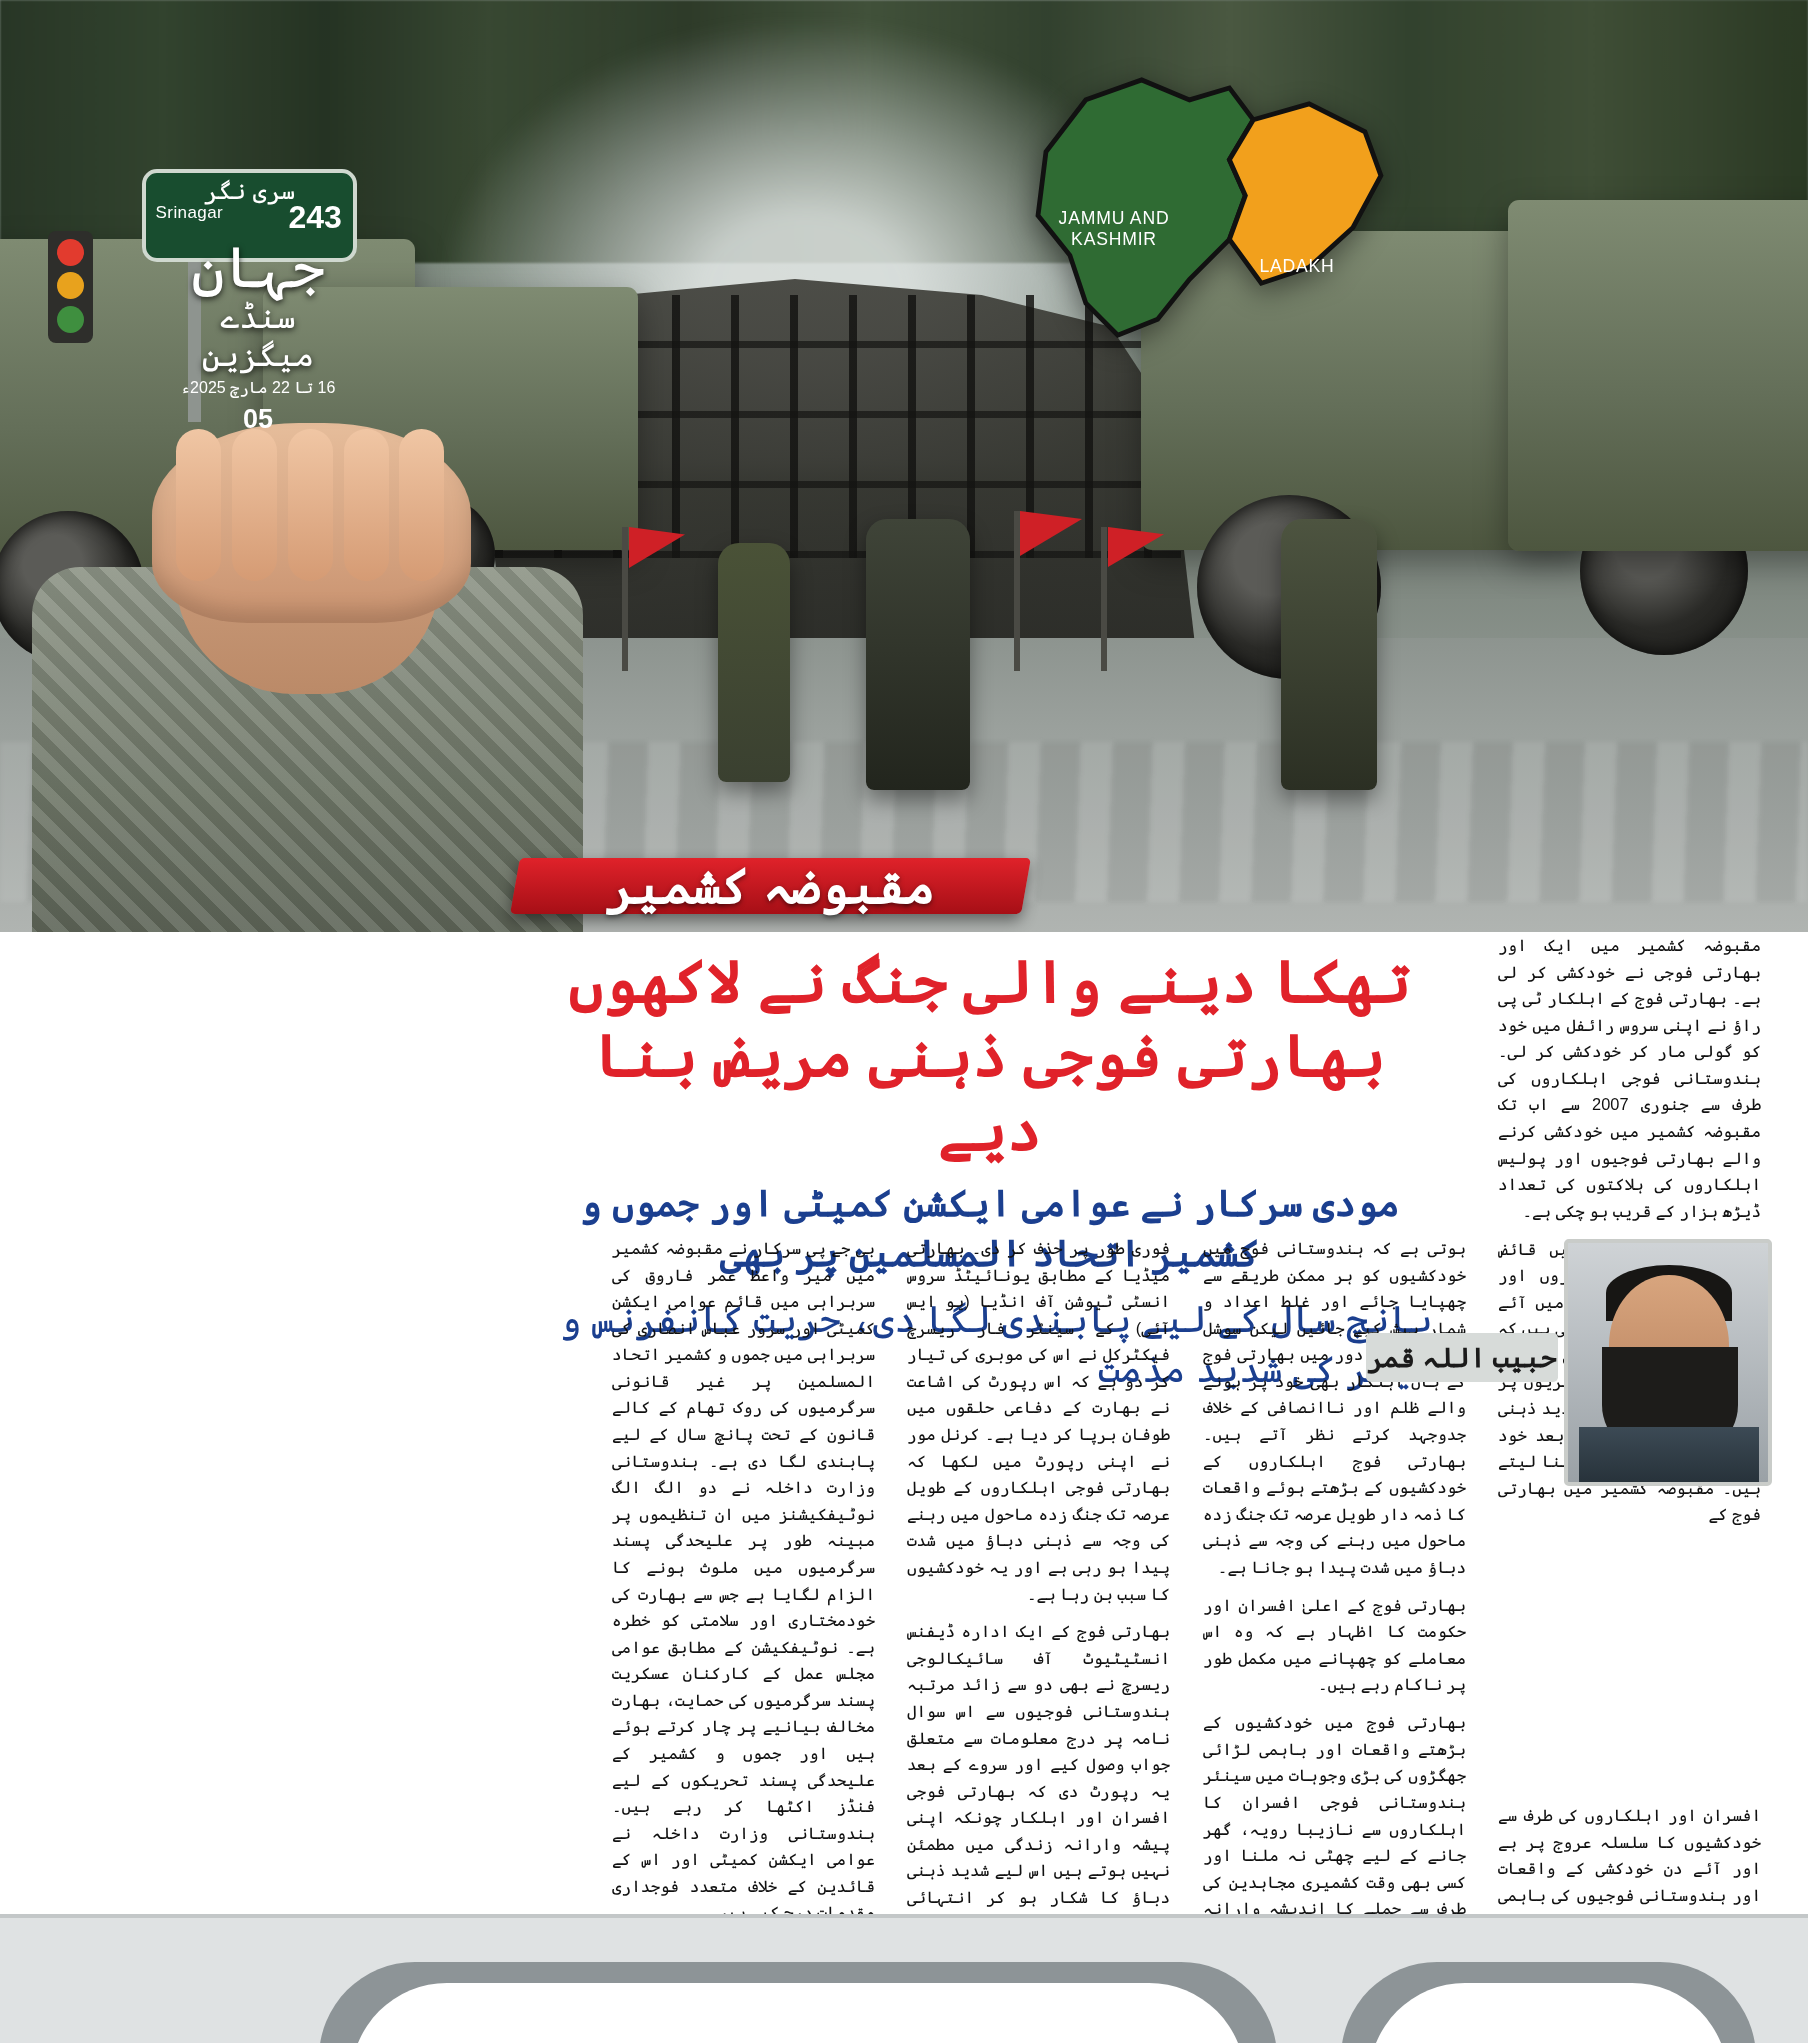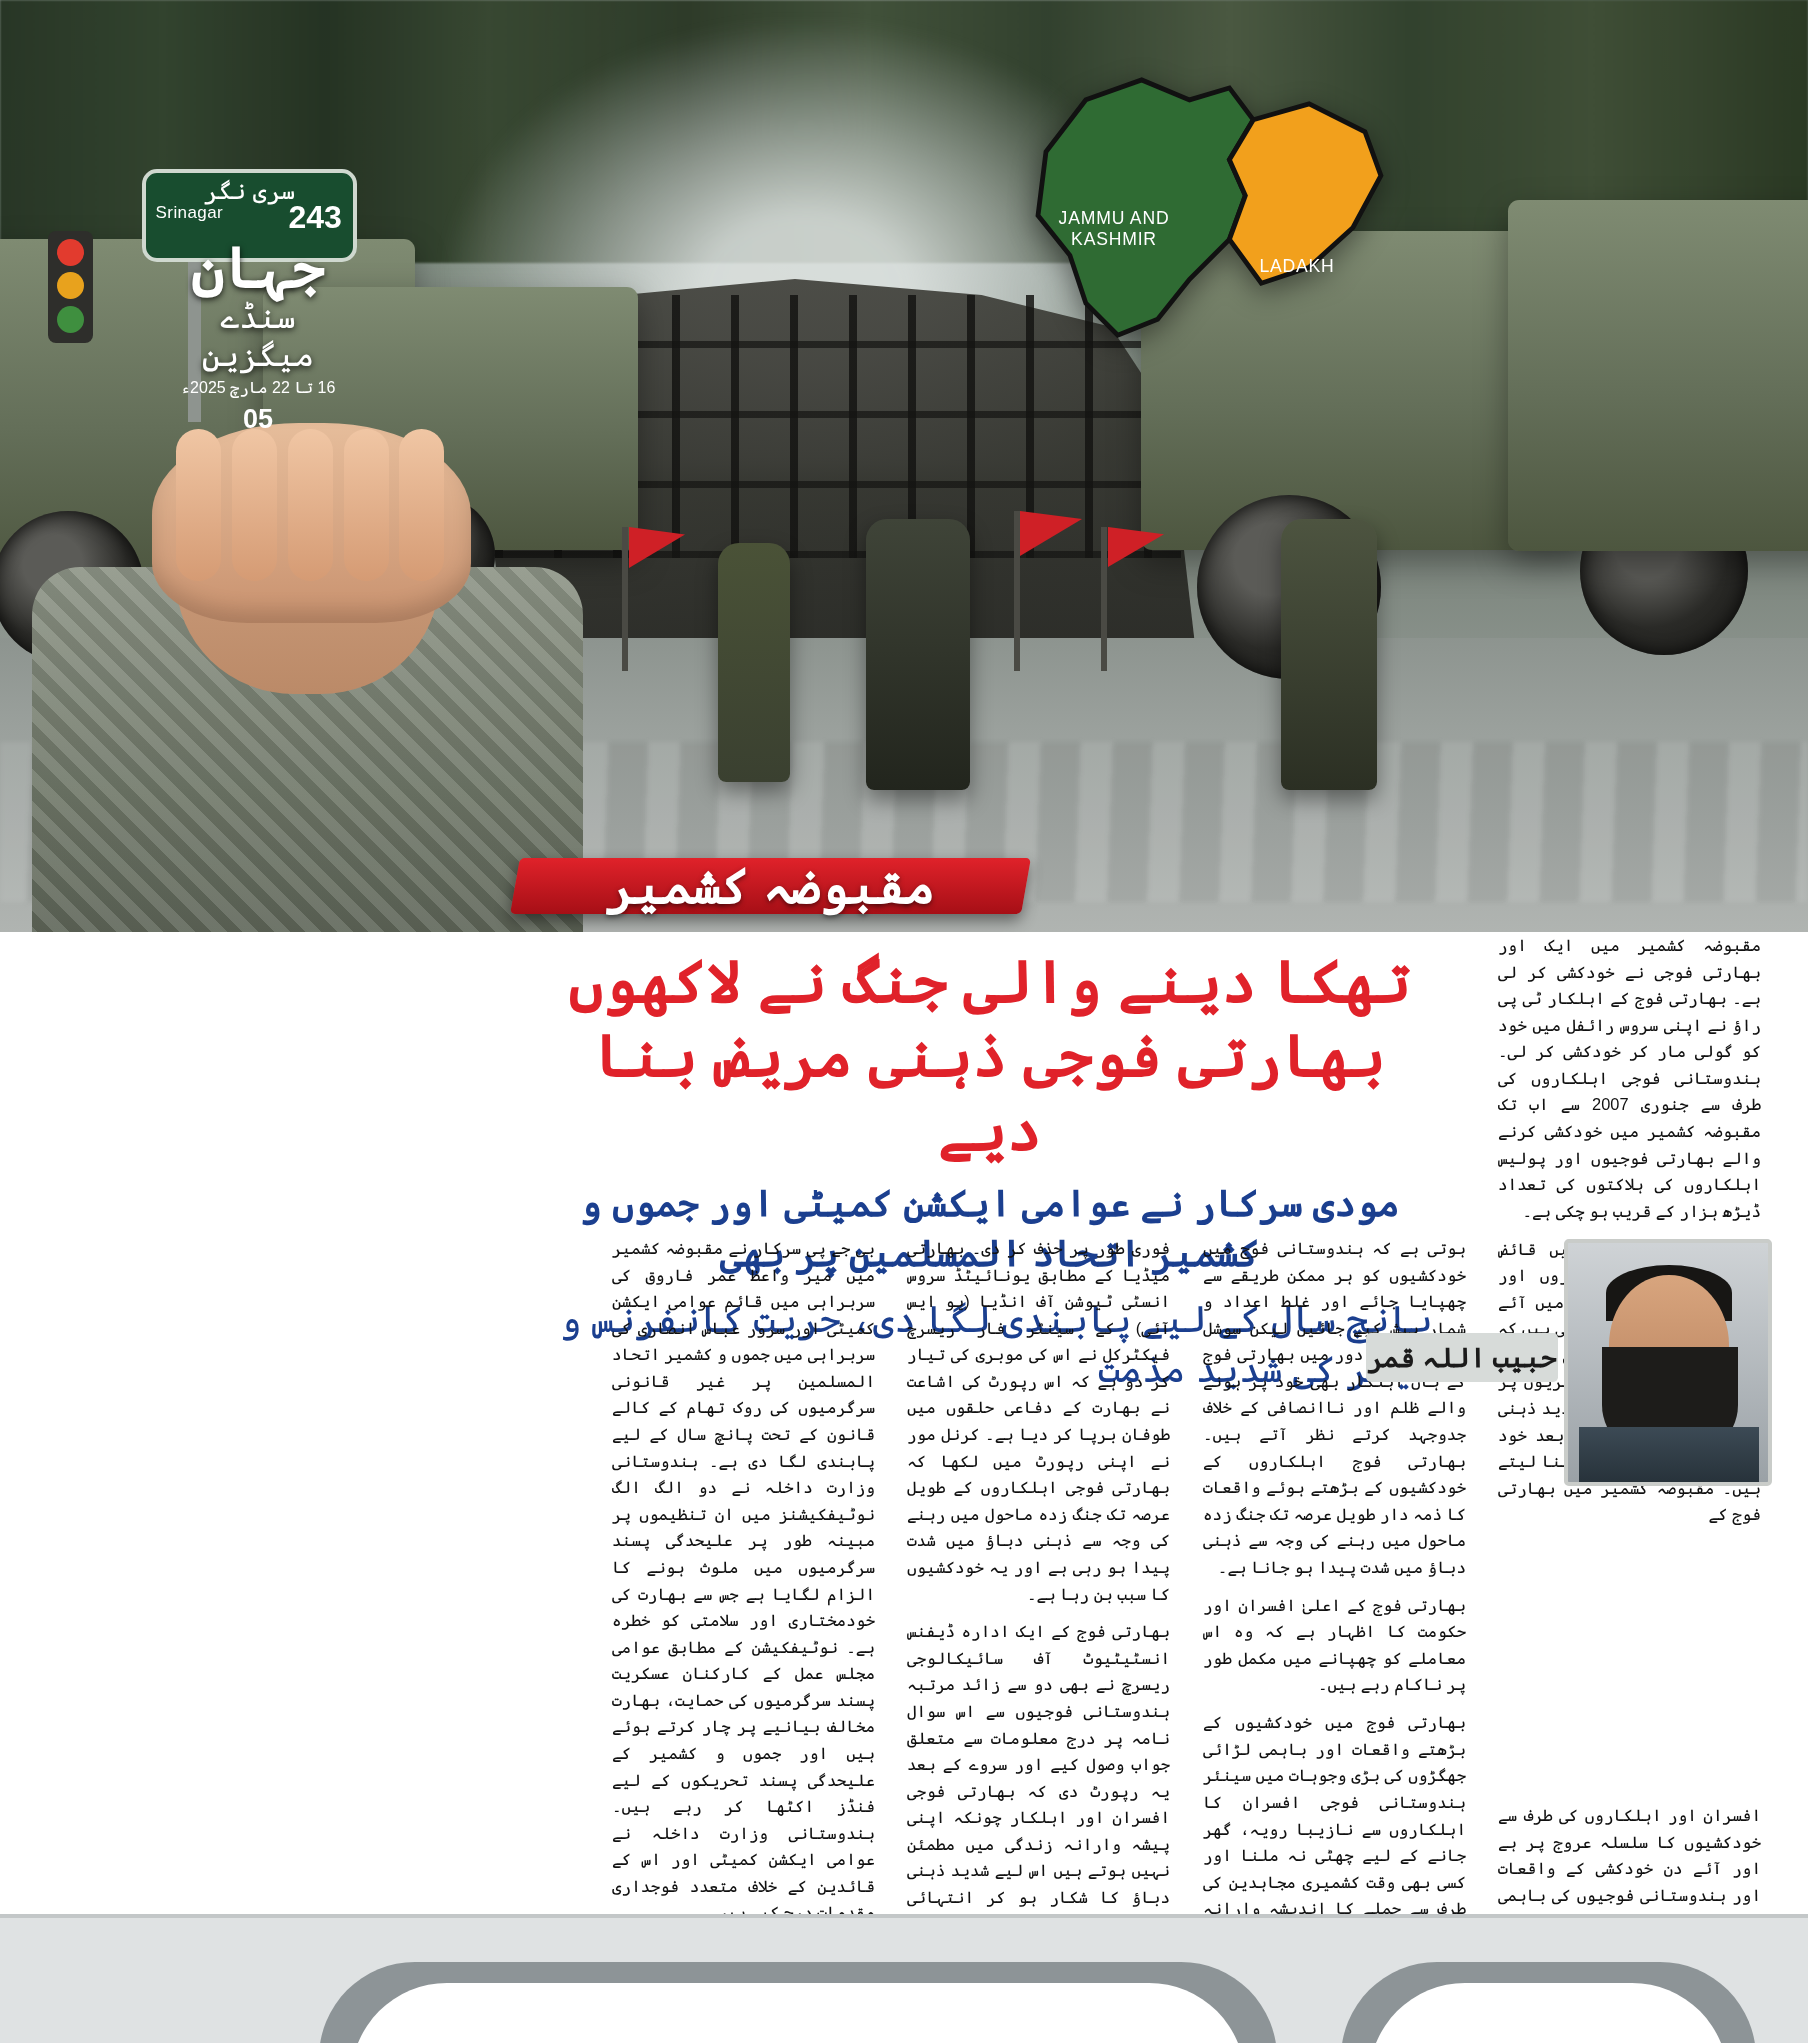--- a/index.html
+++ b/index.html
@@ -57,21 +57,21 @@
   .sign .e{font-size:17px;text-align:left;letter-spacing:0.4px;}
   .sign .num{position:absolute;right:11.2px;top:25.5px;font-size:32px;font-weight:bold;}
   .signpost{position:absolute;left:188px;top:262px;width:12.8px;height:160px;background:#8e948f;}
 
   
   .tl{position:absolute;left:48px;top:231px;width:45px;height:112px;background:#2e2e2b;border-radius:8px;}
   .tl i{position:absolute;left:8.8px;width:27px;height:27px;border-radius:50%;display:block;}
 
   
   .logo{position:absolute;left:160px;top:239px;width:196px;height:192px;text-align:center;color:#fff;}
-  .logo .jahan{font-size:57px;font-weight:bold;text-shadow:0 2.4px 6.4px rgba(0,0,0,.8);line-height:1;}
+  .logo .jahan{font-size:57px;font-weight:normal;text-shadow:0 2.4px 6.4px rgba(0,0,0,.8);line-height:1;}
   .logo .sunday{font-size:32px;text-shadow:0 2.4px 6.4px rgba(0,0,0,.8);margin-top:1.6px;}
   .logo .dates{font-size:16px;color:#fff;background:rgba(0,0,0,.0);margin-top:4.8px;}
   .logo .pageno{font-size:27px;font-weight:bold;margin-top:6.4px;color:#fff;}
 
   
   .map{position:absolute;left:990px;top:56px;width:415px;height:311px;}
   .mapwrap{position:relative;width:100%;height:100%;filter:drop-shadow(0 8px 14.4px rgba(0,0,0,.45));}
   .map .lbl{position:absolute;color:#fff;font-size:17.6px;font-weight:normal;text-align:center;letter-spacing:0.8px;line-height:1.2;}
   .map .lbl.jk{left:48px;top:152px;width:152px;}
   .map .lbl.lad{left:239px;top:200px;width:136px;}

